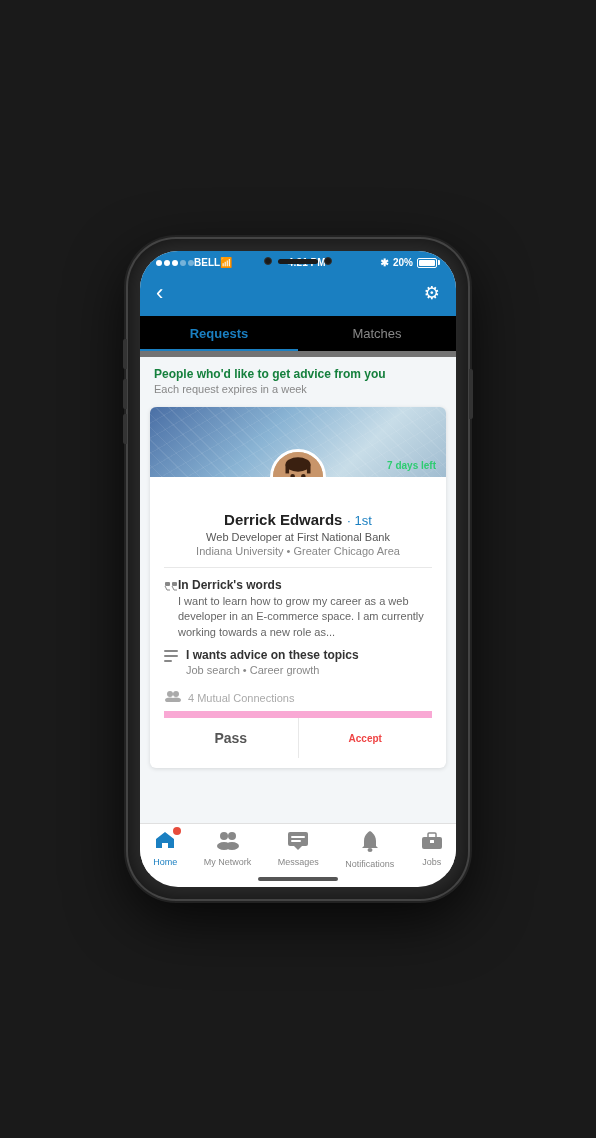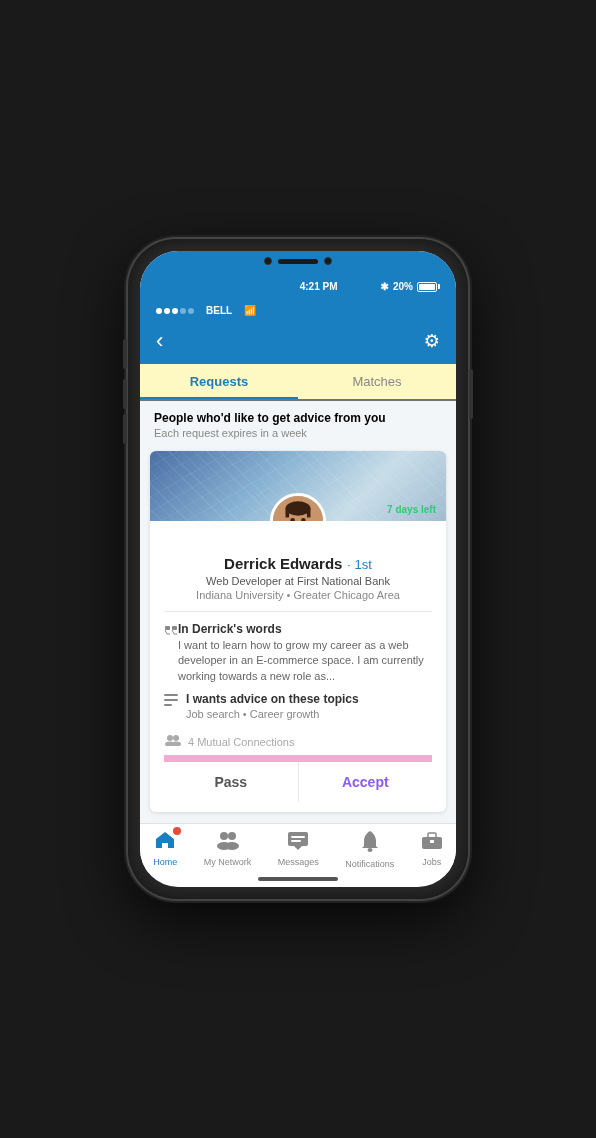--- a/index.html
+++ b/index.html
@@ -64,21 +64,21 @@
       background: #1a7fc1;
       display: flex;
       justify-content: space-between;
       align-items: center;
       padding: 6px 16px 4px;
       font-size: 10px;
       color: #fff;
       font-weight: 600;
       flex-shrink: 0;
     }
-    .status-left { display: flex; align-items: center; gap: 12px; margin-top: 48px; }
+    .status-left { display: flex; align-items: center; gap: 0; }
     .status-dots { display: flex; gap: 2px; }
     .status-dot {
       width: 6px;
       height: 6px;
       background: #fff;
       border-radius: 50%;
     }
     .status-dot.empty { background: rgba(255,255,255,0.4); }
     .status-right { display: flex; align-items: center; gap: 4px; }
     .battery {
@@ -135,22 +135,22 @@
       color: #fff;
       font-size: 18px;
       flex: 1;
       text-align: right;
       cursor: pointer;
     }
 
     
     .tabs {
       display: flex;
-      border-bottom: 2px solid #737373;
-      background: #fef9c3;
+      border-bottom: 6px solid #737373;
+      background: #000000;
       flex-shrink: 0;
     }
     .tab {
       flex: 1;
       text-align: center;
       padding: 10px;
       font-size: 13px;
       cursor: pointer;
       color: #888;
       position: relative;
@@ -179,21 +179,21 @@
     }
 
     .section-header {
       background: #f3f6f8;
       padding: 10px 14px 6px;
       flex-shrink: 0;
     }
     .section-title {
       font-size: 12px;
       font-weight: 700;
-      color: #000000;
+      color: #15803d;
     }
     .section-subtitle {
       font-size: 11px;
       color: #888;
       margin-top: 2px;
     }
 
     
     .profile-card {
       background: #fff;
@@ -369,23 +369,23 @@
       color: #555;
       background: #fff;
       border: none;
       cursor: pointer;
       border-right: 1px solid #e8e8e8;
     }
     .btn-accept {
       flex: 1;
       padding: 12px;
       text-align: center;
-      font-size: 14px;
+      font-size: 10px;
       font-weight: 700;
-      color: #8b5cf6;
+      color: #ef4444;
       background: #fff;
       border: none;
       cursor: pointer;
     }
 
     
     .bottom-nav {
       background: #fff;
       border-top: 1px solid #e0e0e0;
       display: flex;

